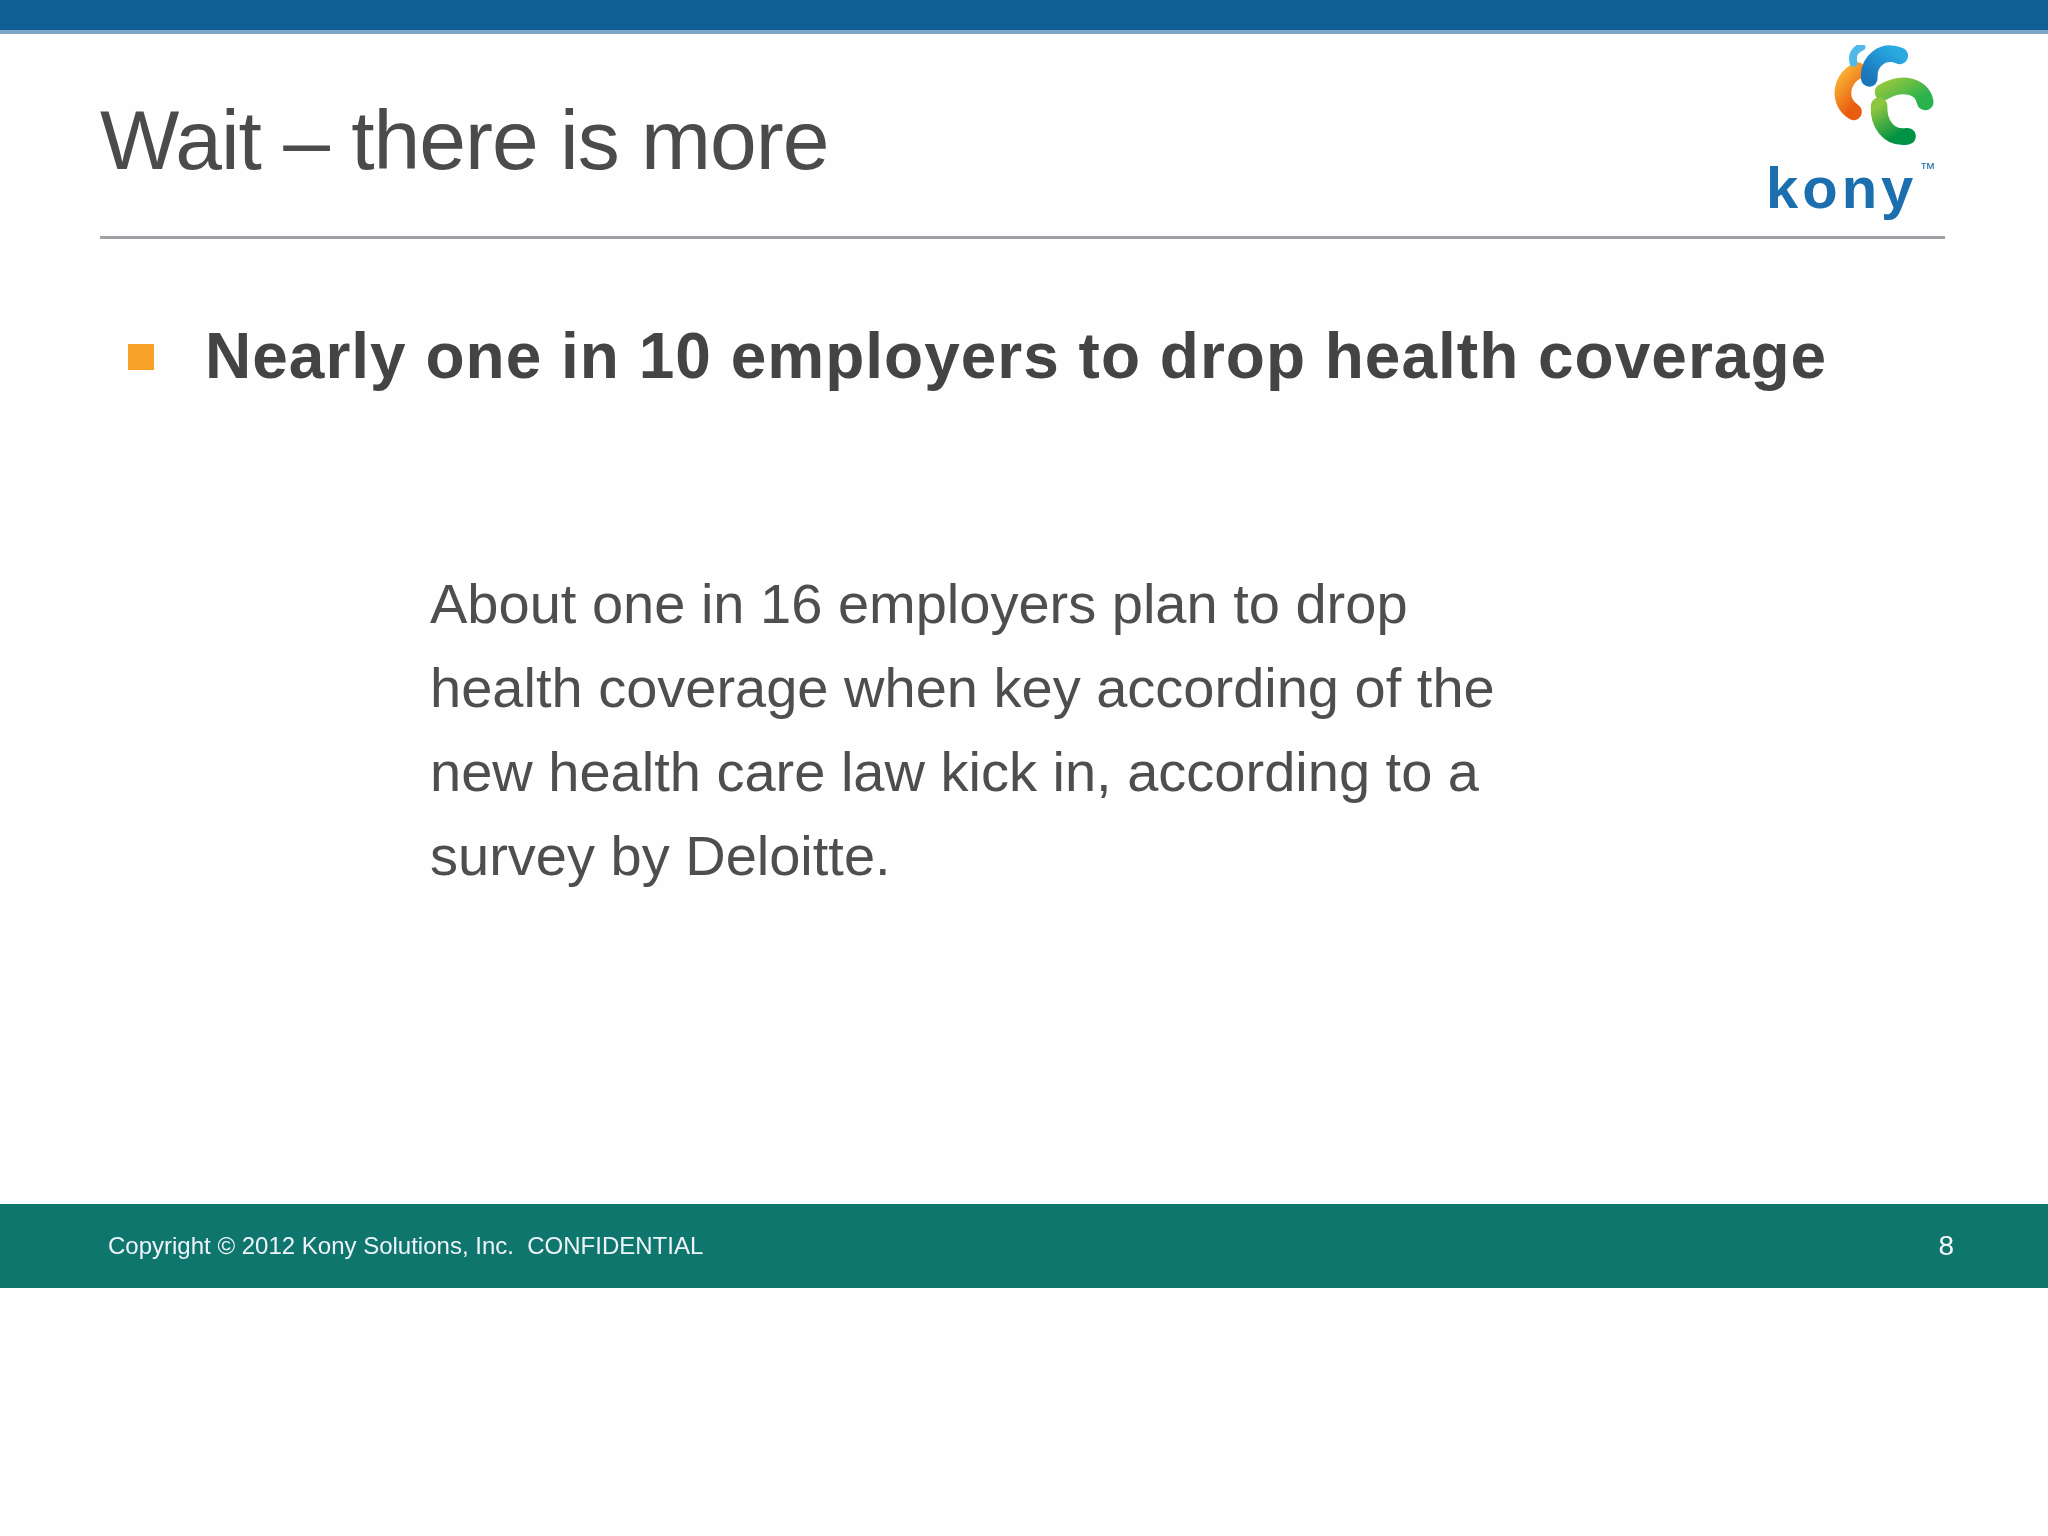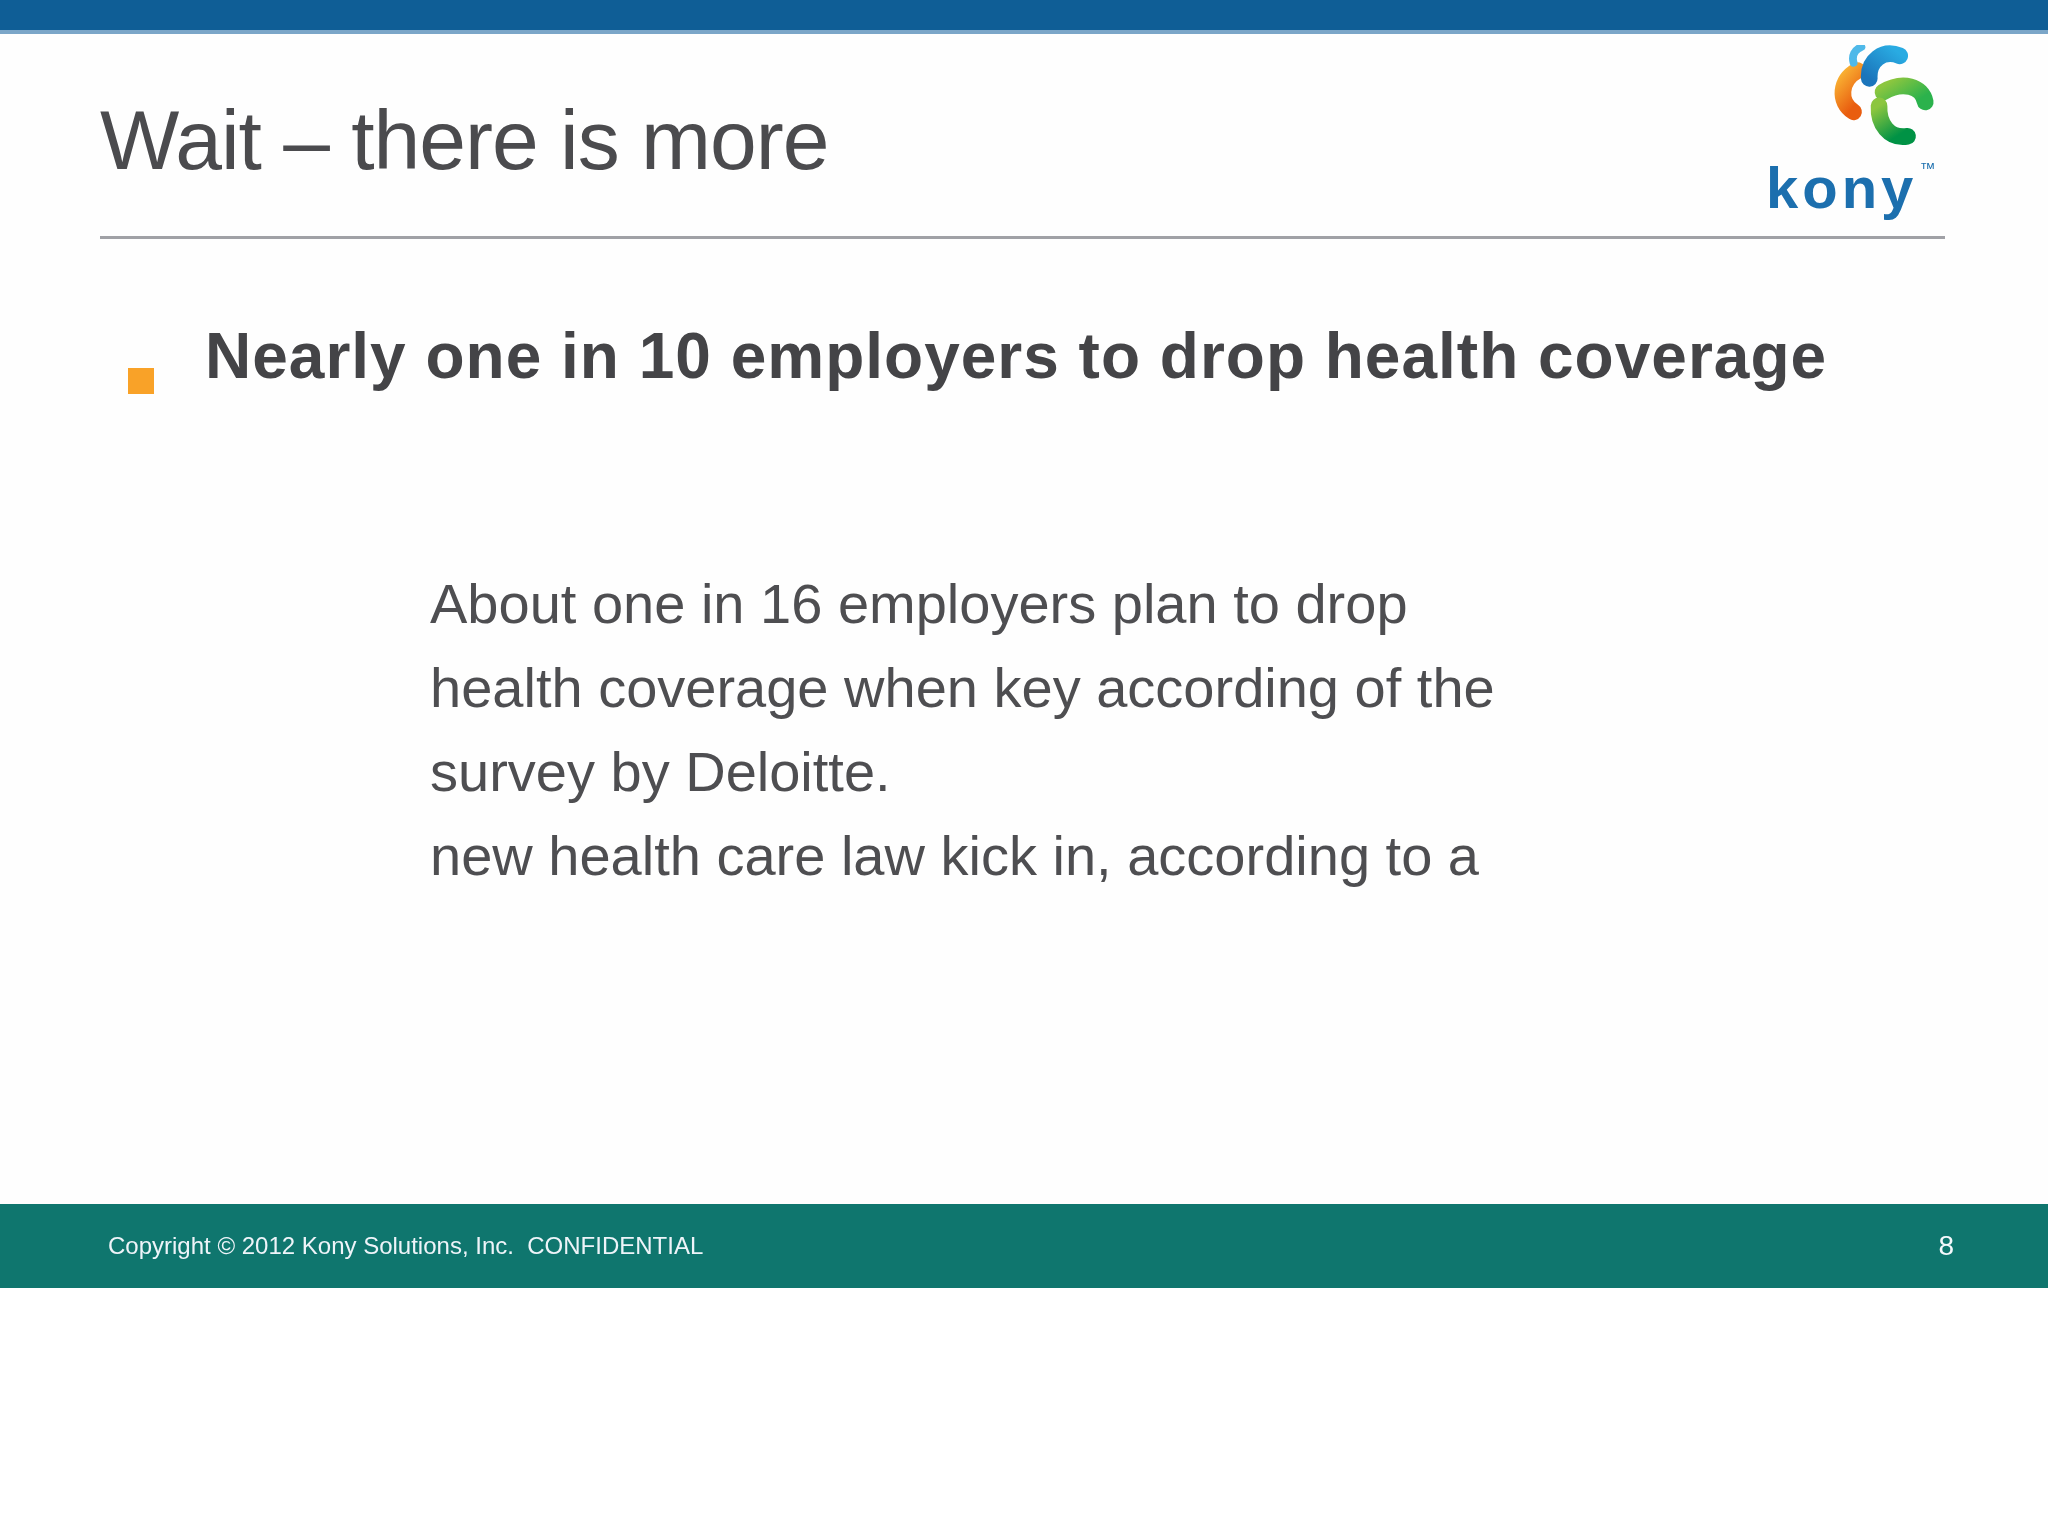--- a/index.html
+++ b/index.html
@@ -75,21 +75,21 @@
     height: 3px;
     background: #a0a1a6;
   }
 
   
   .bullet-row {
     position: absolute;
     left: 128px;
     top: 318px;
     display: flex;
-    align-items: flex-end;
+    align-items: flex-start;
   }
   .bullet-square {
     flex: 0 0 auto;
     width: 26px;
     height: 26px;
     margin-top: 26px;
     background: #f9a228;
   }
   .bullet-text {
     margin-left: 51px;
@@ -181,22 +181,22 @@
   <div class="rule"></div>
 
   <div class="bullet-row">
     <span class="bullet-square"></span>
     <span class="bullet-text">Nearly one in 10 employers to drop health coverage</span>
   </div>
 
   <div class="bodytext">
     <div>About one in 16 employers plan to drop</div>
     <div>health coverage when key according of the</div>
+    <div>new health care law kick in, according to a</div>
     <div>survey by Deloitte.</div>
-    <div>new health care law kick in, according to a</div>
   </div>
 
   <div class="footer">
     <span class="copyright">Copyright © 2012 Kony Solutions, Inc.  CONFIDENTIAL</span>
     <span class="page-number">8</span>
   </div>
 
 </div>
 
 </body></html>

